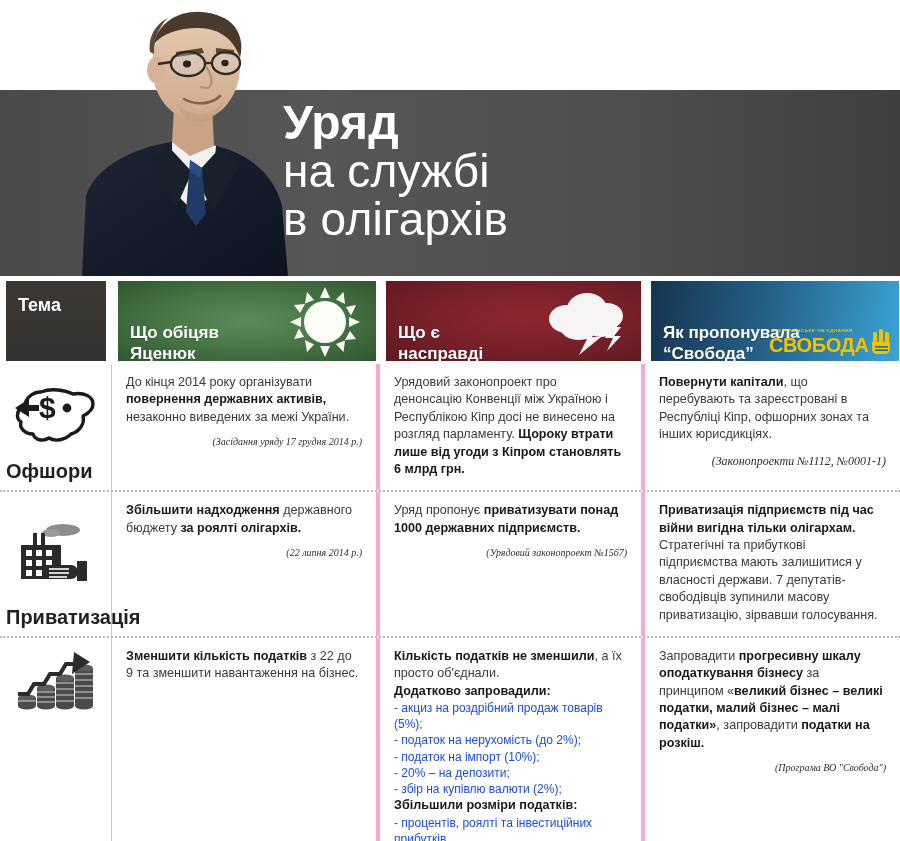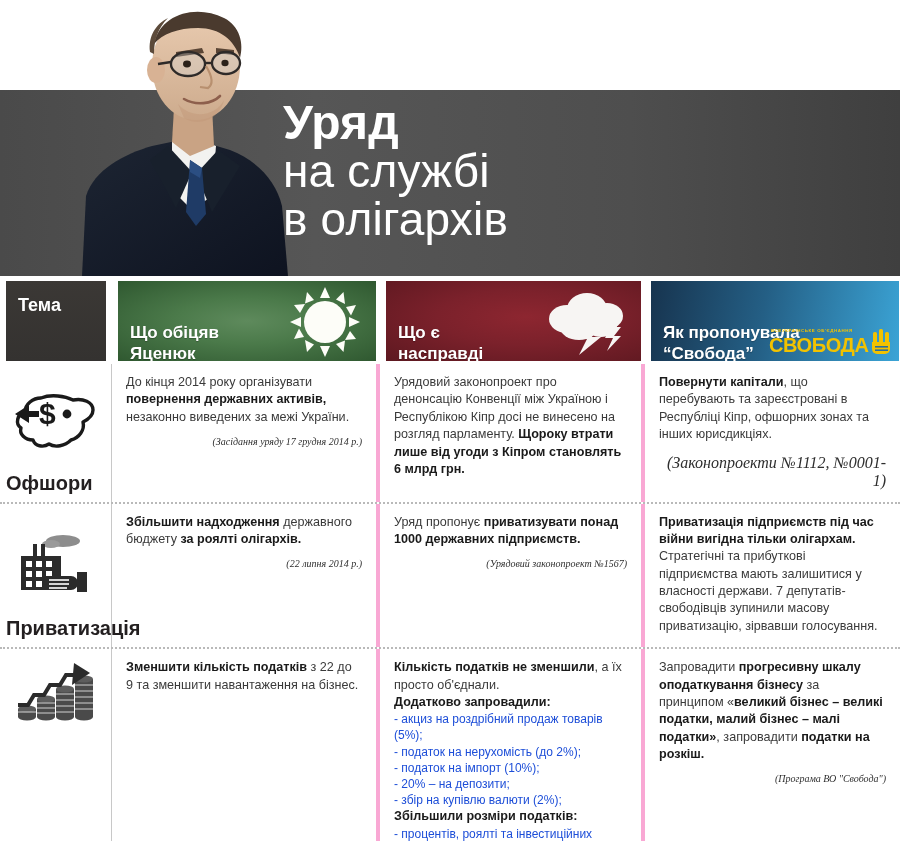--- a/index.html
+++ b/index.html
@@ -82,21 +82,21 @@
     font-size:20px;font-weight:bold;color:#231f20;text-align:left;
     width:100%;padding-left:4px;line-height:1.1;white-space:pre-line;
   }
 
   .txt{font-size:12.6px;line-height:1.38;color:#3a3a3a;}
   .txt b{color:#1a1a1a;font-weight:bold;}
   .src{
     font-size:10px;font-style:italic;color:#2e2e2e;text-align:right;
     margin-top:10px;font-family:"Liberation Serif","DejaVu Serif",serif;
   }
-  .src.sm{font-size:16px;font-style:italic;}
+  .src.sm{font-size:12px;font-style:italic;}
   .lst{margin:0;padding:0;list-style:none;}
   .lst li{font-size:12px;line-height:1.35;color:#1d4ed8;}
   .hd{font-weight:bold;color:#1a1a1a;}
 
   
   .r-offshore{min-height:90px;}
   .r-priv{min-height:96px;}
   .r-tax{min-height:182px;}
 </style>
 </head>

